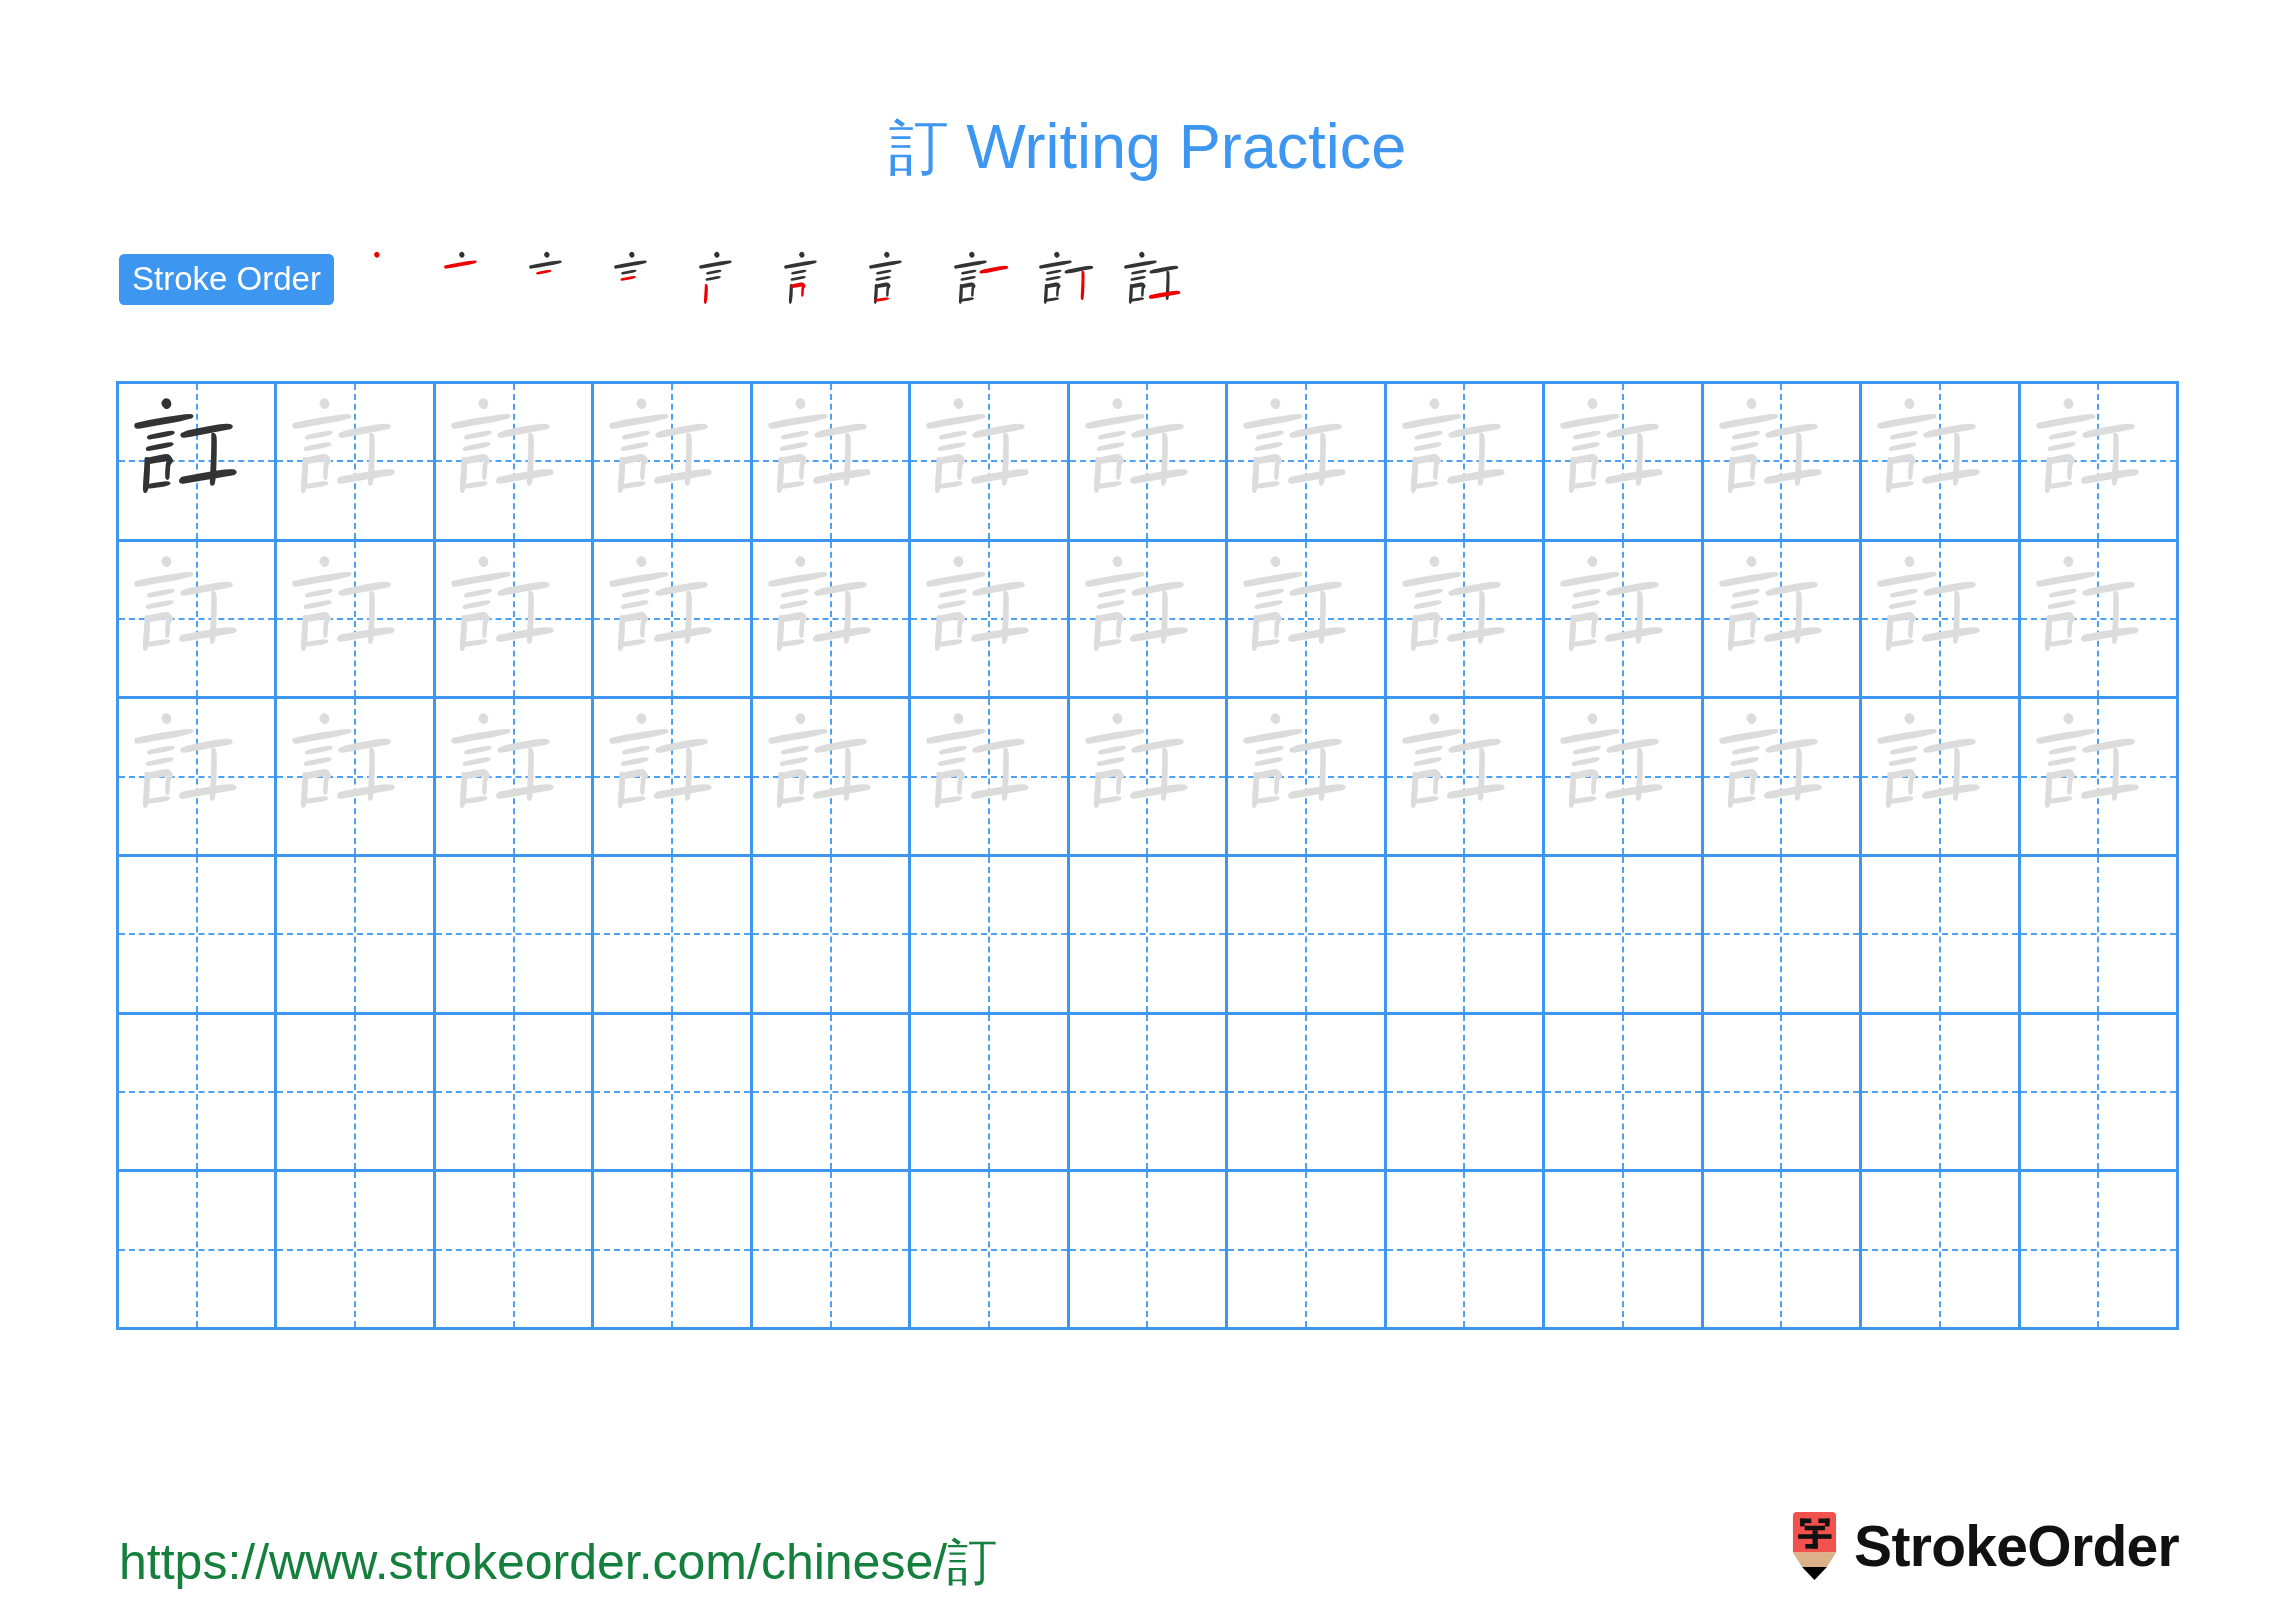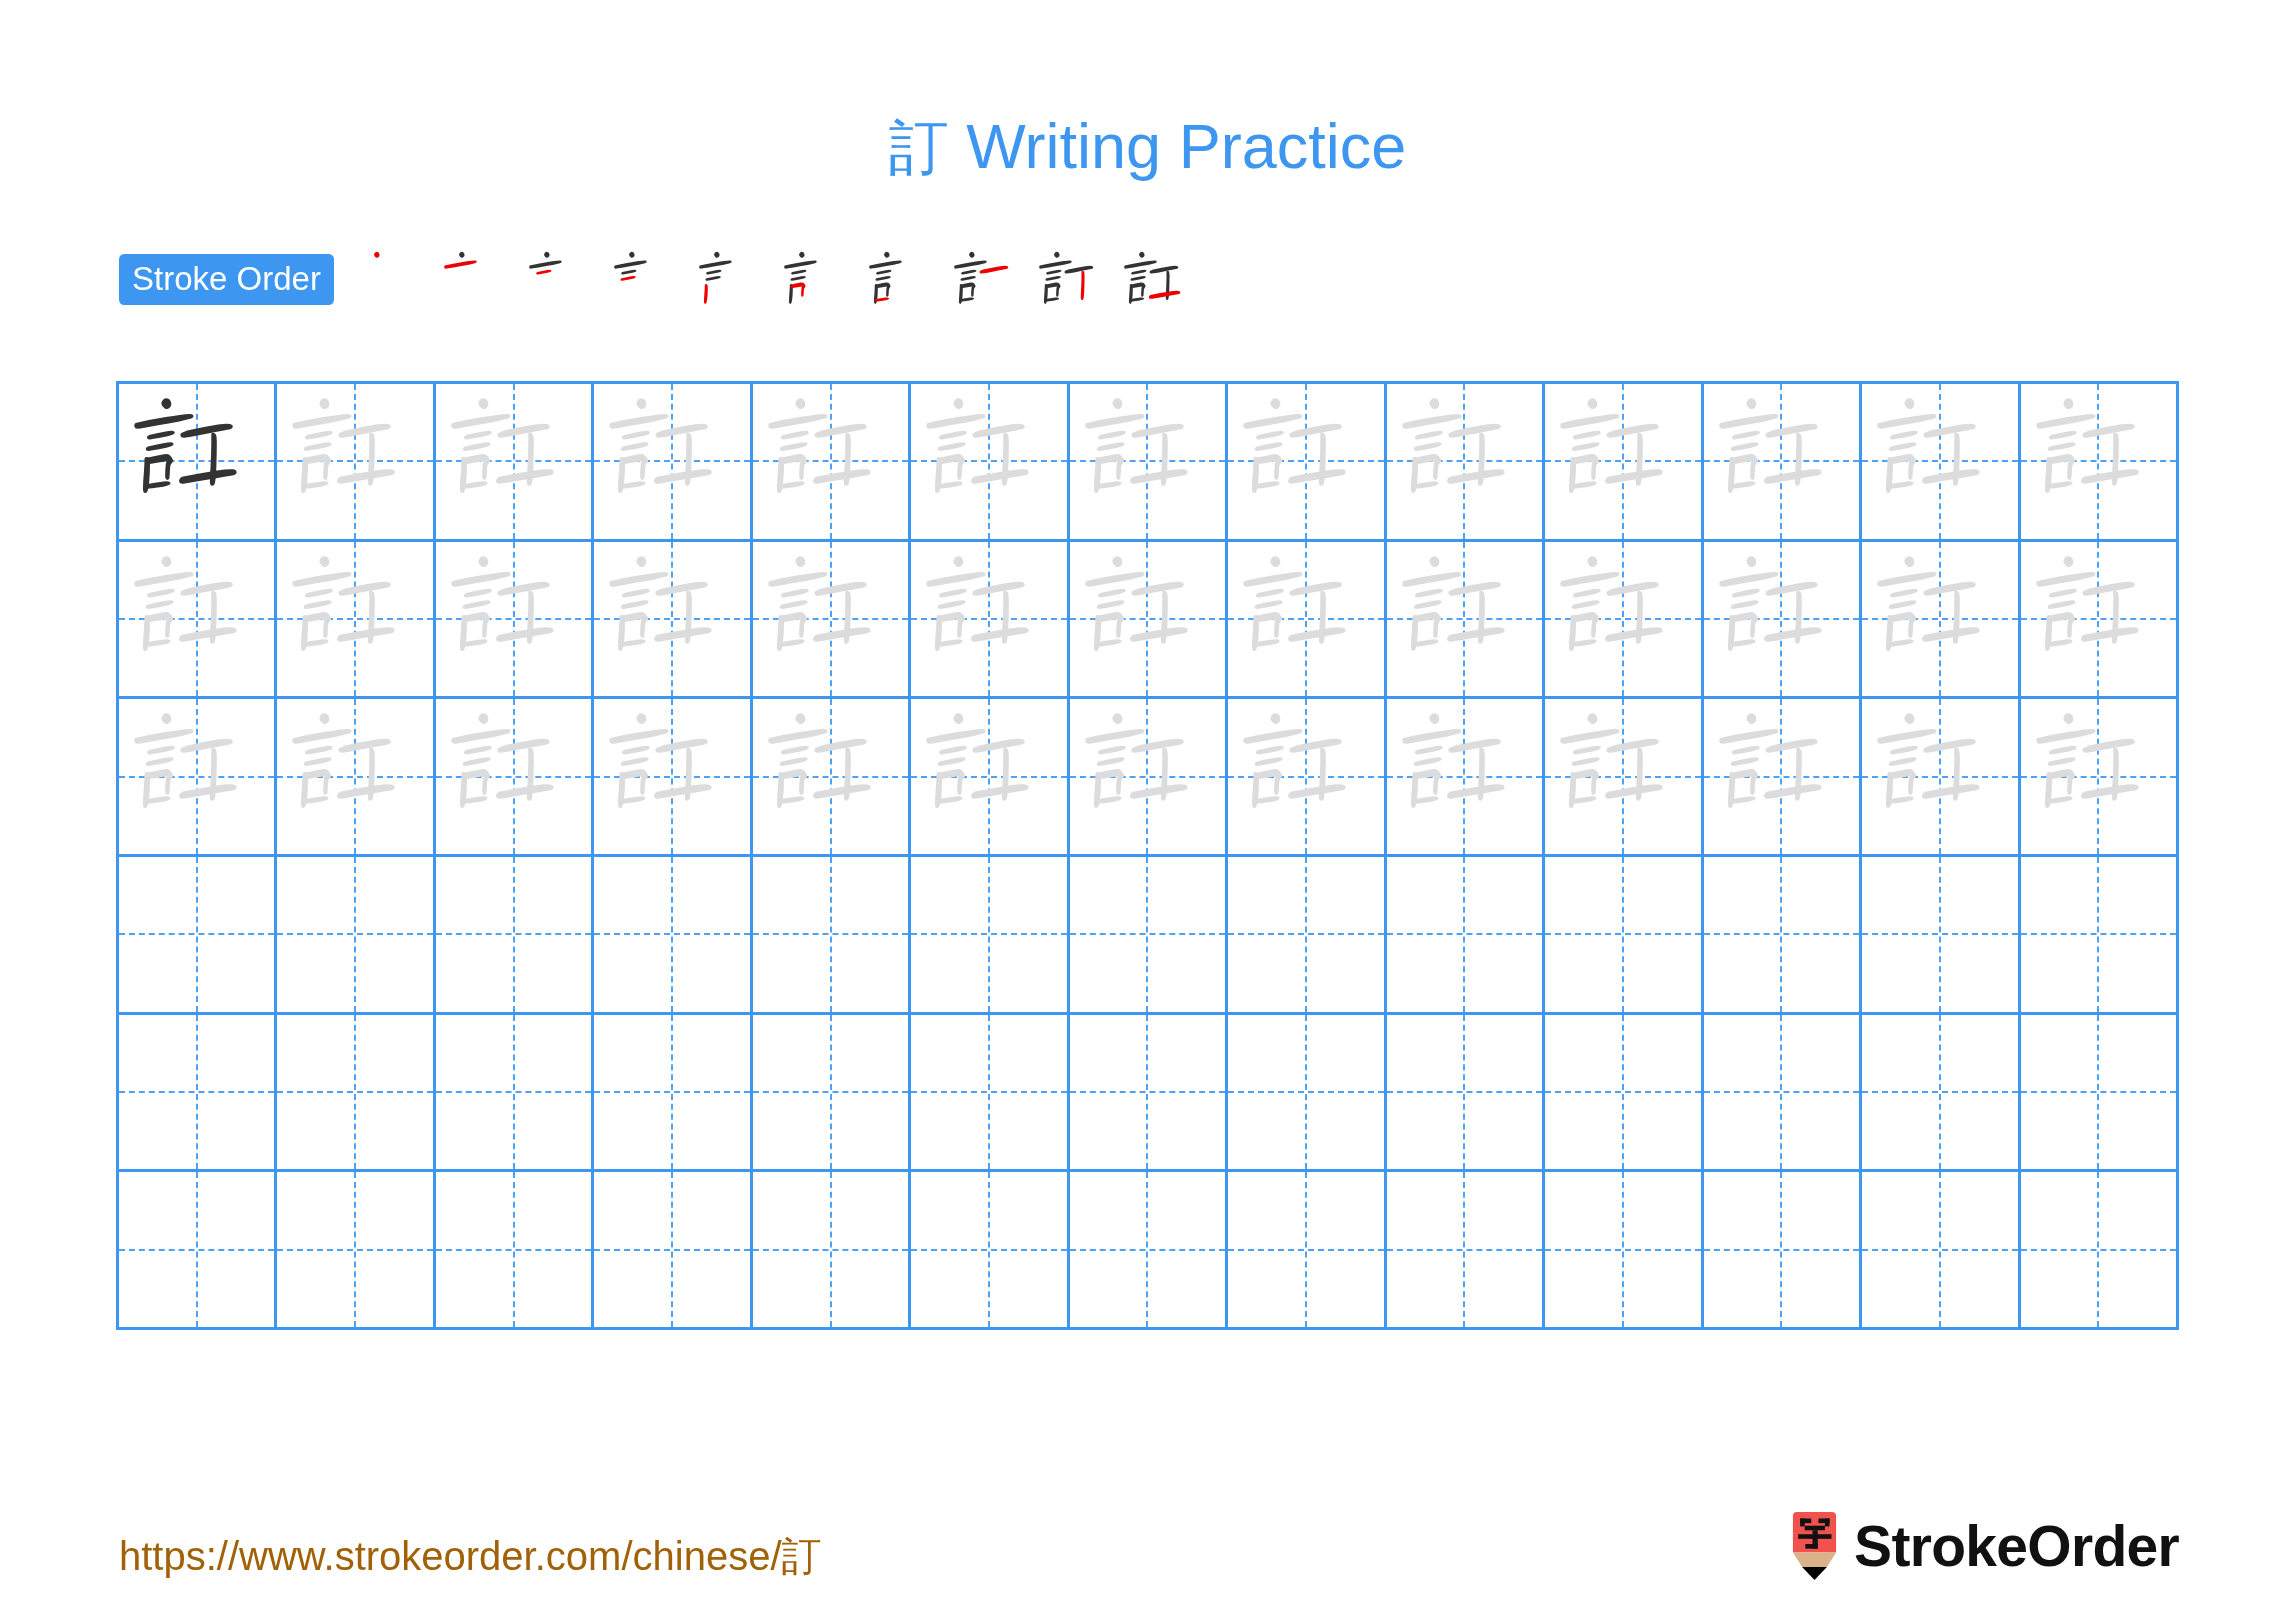--- a/index.html
+++ b/index.html
@@ -86,22 +86,22 @@
   }
   .cell .glyph {
     position: absolute; inset: 0;
     width: 100%; height: 100%;
   }
 
   
   .footer-url {
     position: absolute;
     left: 119px; top: 1529px;
-    font-size: 40px;
-    color: #a16207;
+    font-size: 50px;
+    color: #15803d;
     white-space: nowrap;
   }
   .brand {
     position: absolute;
     right: 116px; top: 1512px;
     display: flex;
     align-items: center;
     gap: 14.4px;
   }
   .brand-mark { width: 51px; height: 68px; display: block; }

